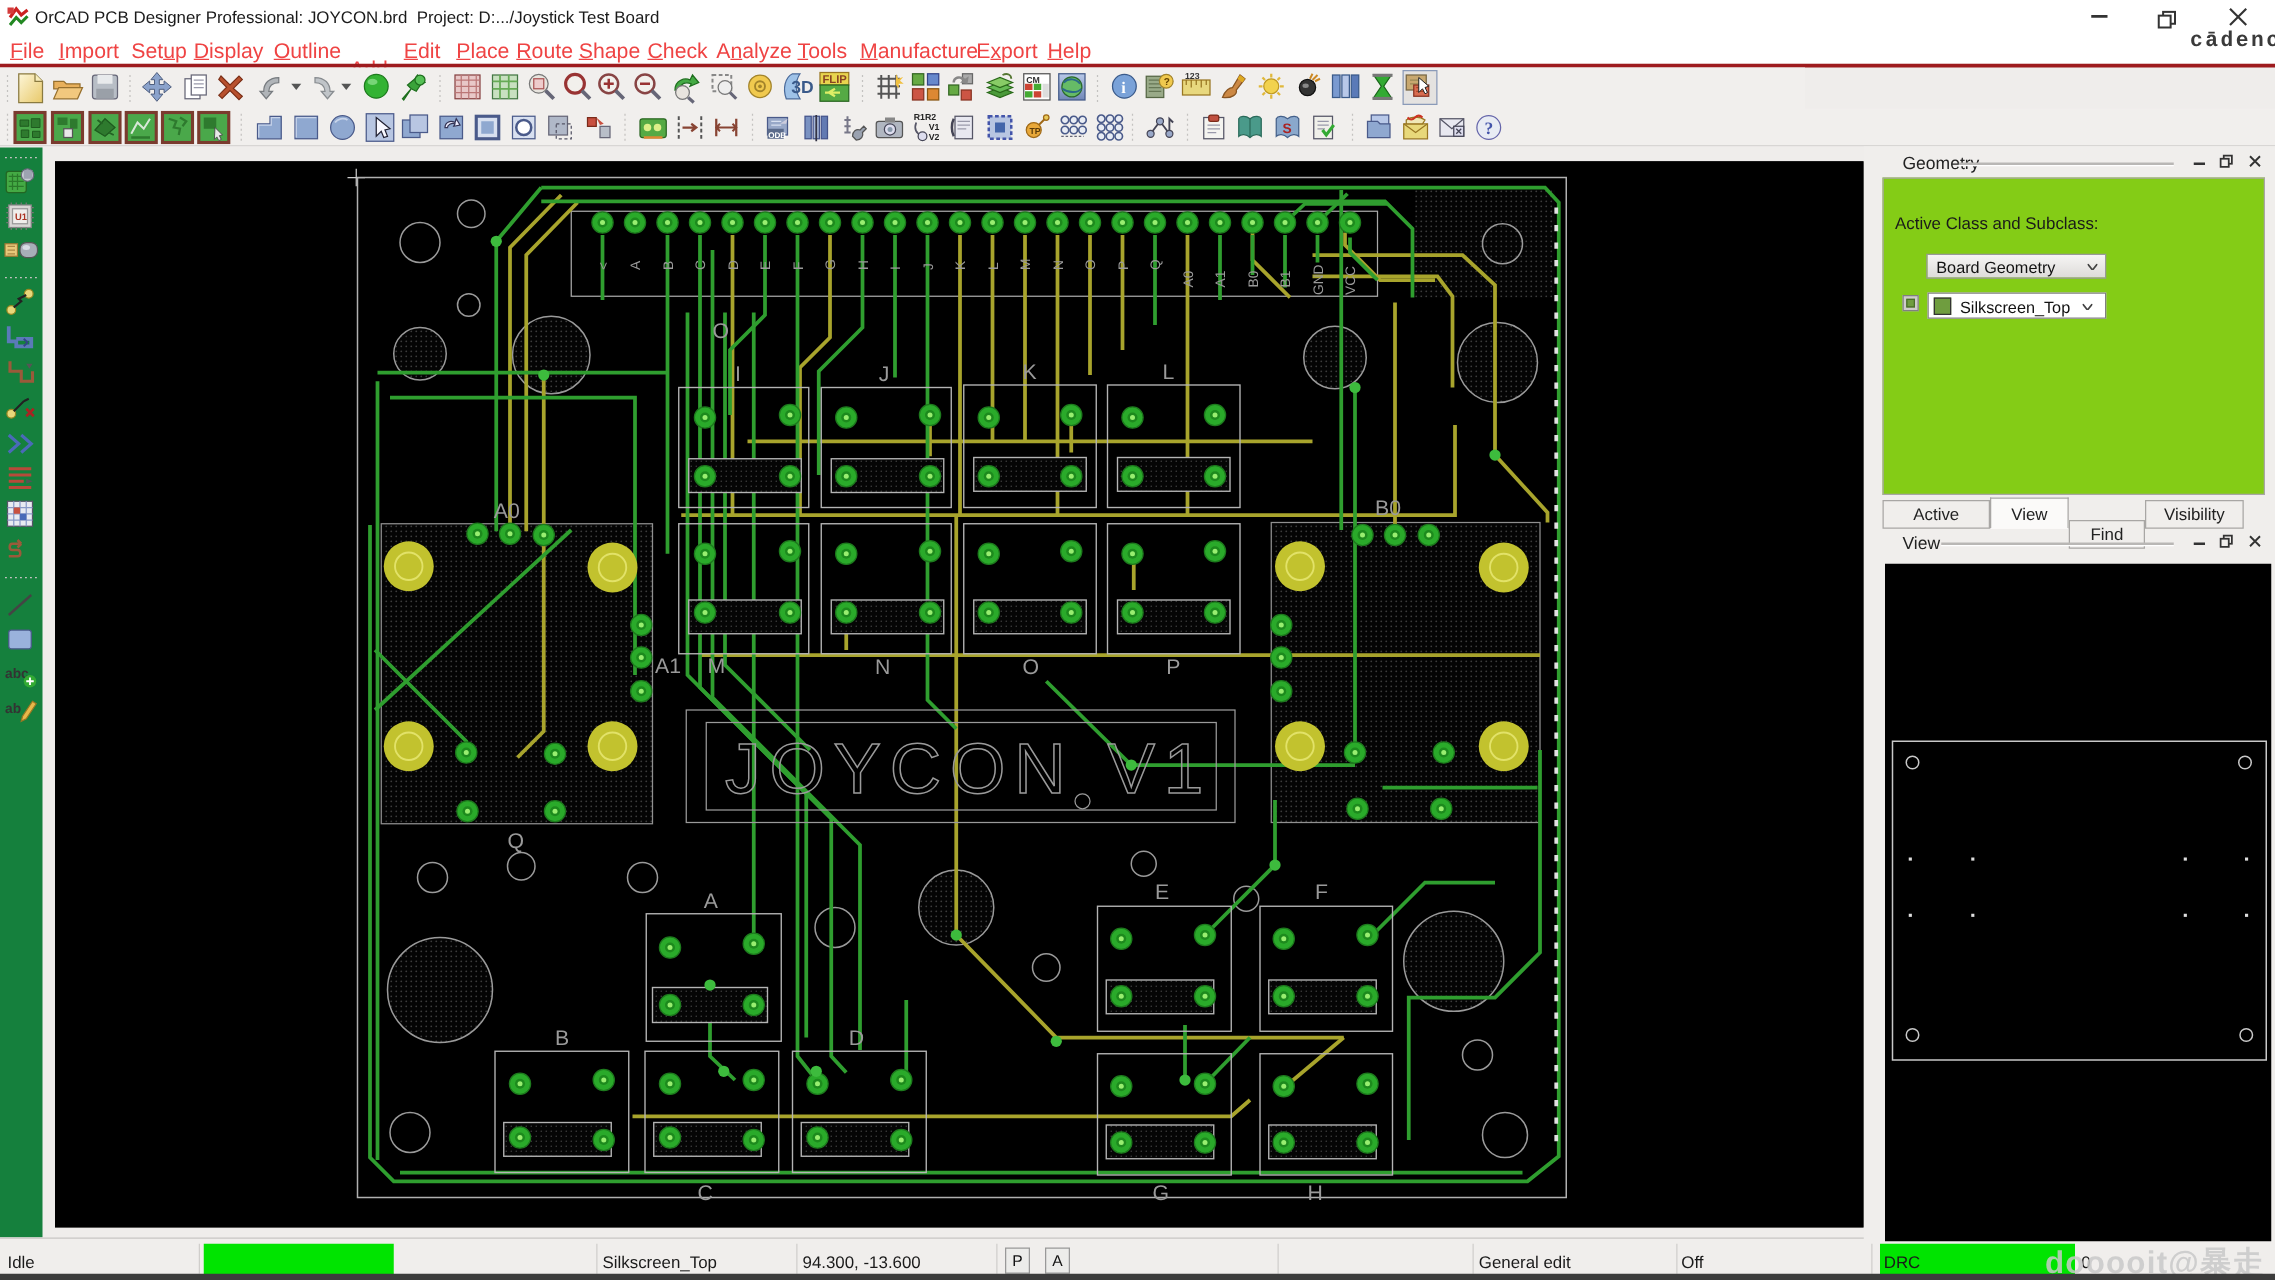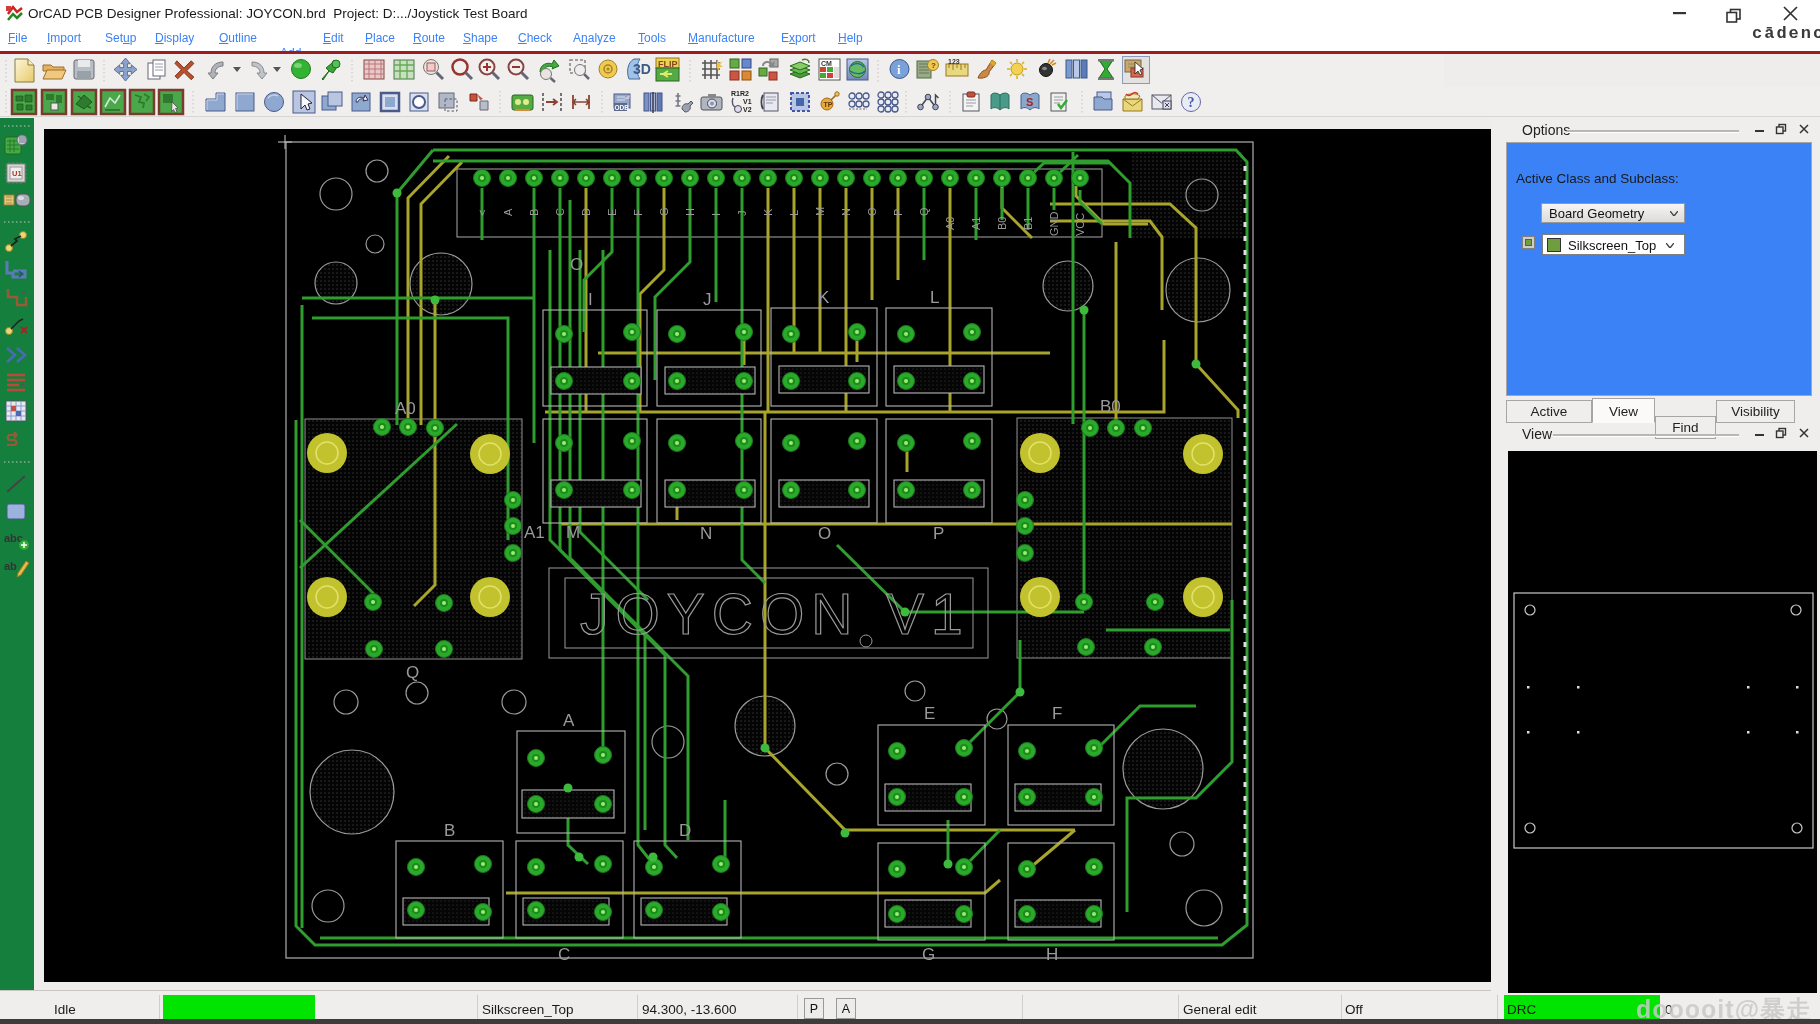--- a/index.html
+++ b/index.html
@@ -3,30 +3,30 @@
 <meta charset="utf-8">
 <style>
 * { margin:0; padding:0; box-sizing:border-box; }
 html,body { width:1820px; height:1024px; overflow:hidden; background:#efedeb; font-family:"Liberation Sans", sans-serif; }
 #titlebar { position:absolute; left:0; top:0; width:1820px; height:28px; background:#ffffff; }
 #titleicon { position:absolute; left:5px; top:4px; }
 #titletext { position:absolute; left:28px; top:6px; font-size:13.5px; color:#1a1a1a; }
 #winbtns { position:absolute; right:0; top:0; }
 #cadence { position:absolute; left:1752px; top:24px; font-size:17px; font-weight:bold; color:#3a3a3a; letter-spacing:2px; font-family:"Liberation Mono", monospace; z-index:9; }
 #menubar { position:absolute; left:0; top:28px; width:1820px; height:23px; background:#ffffff; }
-.mi { position:absolute; top:3px; font-size:12px; color:#3b82f6; }
+.mi { position:absolute; top:3px; font-size:17px; color:#ef4444; }
 #redline { position:absolute; left:0; top:51px; width:1820px; height:3px; background:#9e1b1e; }
 #toolbar1 { position:absolute; left:0; top:54px; width:1444px; height:33px; background:#f1efed; }
 #toolbar2 { position:absolute; left:0; top:87px; width:1820px; height:30px; background:#f1efed; border-bottom:1px solid #d8d6d4; }
 #lefttools { position:absolute; left:0; top:118px; width:34px; height:872px; background:#15803d; }
 #canvas { position:absolute; left:44px; top:129px; width:1447px; height:853px; background:#000; }
 #rightpanel { position:absolute; left:1491px; top:117px; width:329px; height:876px; z-index:2; background:#f0eeec; }
 .ptitle { position:absolute; font-size:14px; color:#222; }
 .grip { position:absolute; height:3px; border-top:2px solid #b9b7b5; border-bottom:1px solid #fff; }
-#optbox { position:absolute; left:15px; top:25px; width:306px; height:254px; border:1px solid #a8a6a4; background:#3b82f6; }
+#optbox { position:absolute; left:15px; top:25px; width:306px; height:254px; border:1px solid #a8a6a4; background:#84cc16; }
 #optbox .lbl { position:absolute; left:9px; top:28px; font-size:13.5px; color:#1a1a1a; }
 .dd1 { position:absolute; left:34px; top:60px; width:144px; height:20px; background:linear-gradient(#f6f5f4,#dddbd9); border:1px solid #999; font-size:13px; color:#111; line-height:19px; padding-left:7px; }
 .chev { position:absolute; right:6px; top:7px; width:8px; height:5px; }
 .greensq { position:absolute; left:15px; top:93px; width:13px; height:13px; background:#cfcdca; border:1px solid #808080; }
 .greensq div { position:absolute; left:2px; top:2px; width:7px; height:7px; background:#6f9d3f; border:1px solid #4a6d2a; }
 .dd2 { position:absolute; left:35px; top:91px; width:143px; height:21px; background:#fff; border:1px solid #808080; font-size:13px; color:#111; line-height:20px; }
 .dd2 .swatch { position:absolute; left:4px; top:3px; width:14px; height:14px; background:#6f9d3f; border:1px solid #333; }
 .dd2 .txt { position:absolute; left:25px; top:1px; }
 #tabs { position:absolute; left:15px; top:283px; height:23px; }
 .tab { position:absolute; top:0; height:23px; border:1px solid #a8a6a4; background:#f0eeec; font-size:13.5px; color:#222; text-align:center; line-height:21px; }
@@ -938,21 +938,21 @@
         <text x="558" y="960">C</text>
         <text x="679" y="836">D</text>
 <text x="924" y="719">E</text>
         <text x="1052" y="719">F</text>
         <text x="922" y="960">G</text>
         <text x="1046" y="960">H</text>
 </g>
 </svg>
 </div>
 <div id="rightpanel">
-  <div class="ptitle" style="left:31px; top:5px;">Options</div>
+  <div class="ptitle" style="left:31px; top:5px;">Geometry</div>
   <div class="grip" style="left:76px; top:13px; width:172px;"></div>
   <svg style="position:absolute; left:262px; top:5px;" width="60" height="14" viewBox="0 0 60 14">
     <rect x="2" y="8" width="9" height="2" fill="#333"></rect>
     <rect x="26" y="2.5" width="6.5" height="6.5" fill="none" stroke="#333" stroke-width="1.4"></rect>
     <rect x="23.5" y="5" width="6.5" height="6.5" fill="#f0eeec" stroke="#333" stroke-width="1.4"></rect>
     <path d="M47,3 L55,11 M55,3 L47,11" stroke="#333" stroke-width="1.5"></path>
   </svg>
   <div id="optbox">
     <div class="lbl">Active Class and Subclass:</div>
     <div class="dd1">Board Geometry
@@ -997,21 +997,21 @@
       <rect x="239" y="235" width="2.5" height="2.5" fill="#ddd"></rect>
         <rect x="288" y="235" width="2.5" height="2.5" fill="#ddd"></rect>
       <rect x="19" y="280" width="2.5" height="2.5" fill="#ddd"></rect>
         <rect x="69" y="280" width="2.5" height="2.5" fill="#ddd"></rect>
       <rect x="239" y="280" width="2.5" height="2.5" fill="#ddd"></rect>
         <rect x="288" y="280" width="2.5" height="2.5" fill="#ddd"></rect>
     </svg>
   </div>
 </div>
 <div id="statusbar">
-  <div class="st" style="left:6px;margin-left:48px;">Idle</div>
+  <div class="st" style="left:6px;">Idle</div>
   <div id="greenbar1"></div>
   <div class="st" style="left:482px;">Silkscreen_Top</div>
   <div class="st" style="left:642px;">94.300, -13.600</div>
   <div class="sbtn" style="left:804px;">P</div>
   <div class="sbtn" style="left:836px;">A</div>
   <div class="st" style="left:1183px;">General edit</div>
   <div class="st" style="left:1345px;">Off</div>
   <div id="drcbar"></div>
   <div class="st" style="left:1507px; z-index:3;">DRC</div>
   <div class="st" style="left:1665px;">0</div>

